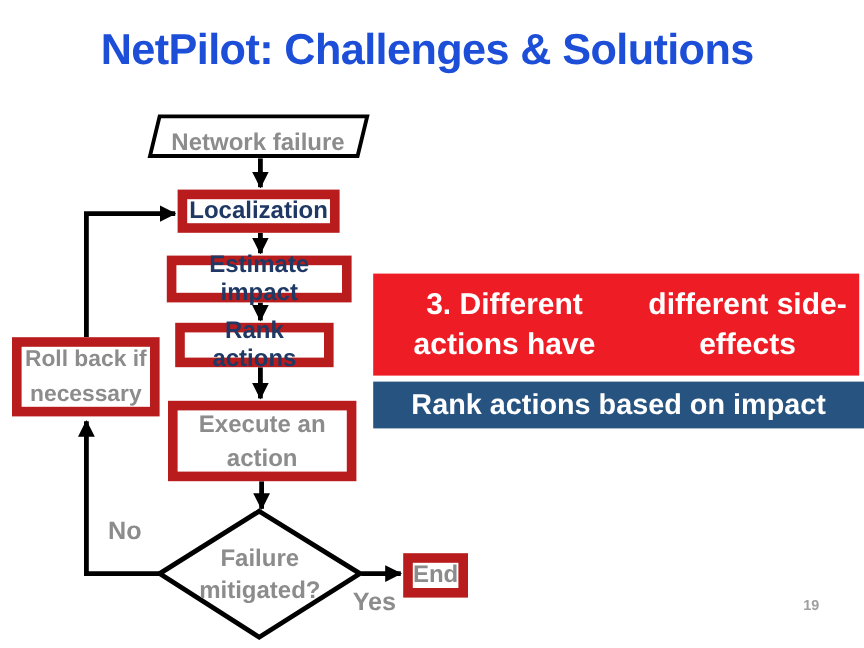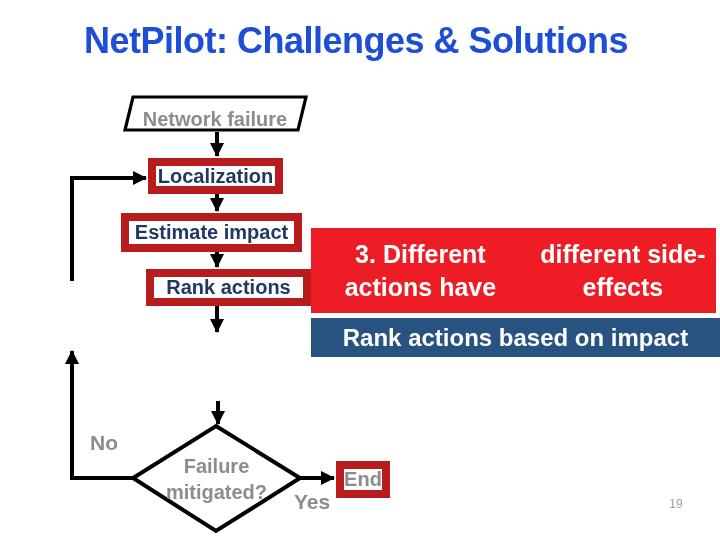--- a/index.html
+++ b/index.html
@@ -42,22 +42,22 @@
   }
   .node.rect {
     border: 8px solid #b91c1c;
     background: #ffffff;
   }
   .txt-primary { color: #1f3864; }
   .txt-muted   { color: #8c8c8c; }
 
   .node-network   { left: 122px; top:  97px; width: 186px; height: 44px; font-size: 20px; }
   .node-localize  { left: 148px; top: 158px; width: 135px; height: 36px; font-size: 20px; }
-  .node-estimate  { left: 121px; top: 213px; width: 181px; height: 39px; font-size: 20px; }
-  .node-rank      { left: 146px; top: 269px; width: 165px; height: 37px; font-size: 20px; }
+  .node-estimate  { left: 139px; top: 213px; width: 154px; height: 39px; font-size: 20px; }
+  .node-rank      { left: 146px; top: 269px; width: 132px; height: 37px; font-size: 20px; }
   .node-rollback  { left:  10px; top: 281px; width: 123px; height: 66px; font-size: 19px; line-height: 29px; }
   .node-execute   { left: 140px; top: 334px; width: 157px; height: 67px; font-size: 20px; line-height: 28px; }
   .node-decision  { left: 143px; top: 452px; width: 147px; height: 54px; font-size: 20px; line-height: 26px; }
   .node-end       { left: 336px; top: 461px; width:  54px; height: 37px; font-size: 20px; }
 
   .lbl { font-size: 21px; color: #8c8c8c; }
   .lbl-no  { left:  84px; top: 431px; width: 40px; }
   .lbl-yes { left: 289px; top: 490px; width: 46px; }
 
   .banner { color: #ffffff; z-index: 3; }
@@ -70,21 +70,21 @@
     left: 311px; top: 318px; width: 409px; height: 39px;
     background: #275381;
     font-size: 24px;
     white-space: nowrap;
   }
   .page-number {
     position: absolute;
     left: 656px; top: 497px; width: 40px;
     text-align: center;
     font-size: 12px;
-    font-weight: normal;
+    font-weight: bold;
     color: #a0a0a0;
     z-index: 2;
   }
 </style>
 </head>
 <body>
 
 <div class="slide">
 
   <div class="slide-title">NetPilot: Challenges &amp; Solutions</div>
@@ -110,21 +110,23 @@
   </svg>
 
   <div class="node node-network txt-muted">Network failure</div>
 
   <div class="node rect node-localize txt-primary">Localization</div>
 
   <div class="node rect node-estimate txt-primary">Estimate impact</div>
 
   <div class="node rect node-rank txt-primary">Rank actions</div>
 
+  <div class="node rect node-rollback txt-muted">Roll back if necessary</div>
 
+  <div class="node rect node-execute txt-muted">Execute an action</div>
 
   <div class="node rect node-end txt-muted">End</div>
 
   <div class="node node-decision txt-muted">Failure mitigated?</div>
 
   <div class="lbl lbl-no">No</div>
 
   <div class="lbl lbl-yes">Yes</div>
 
   <div class="banner banner-challenge">

